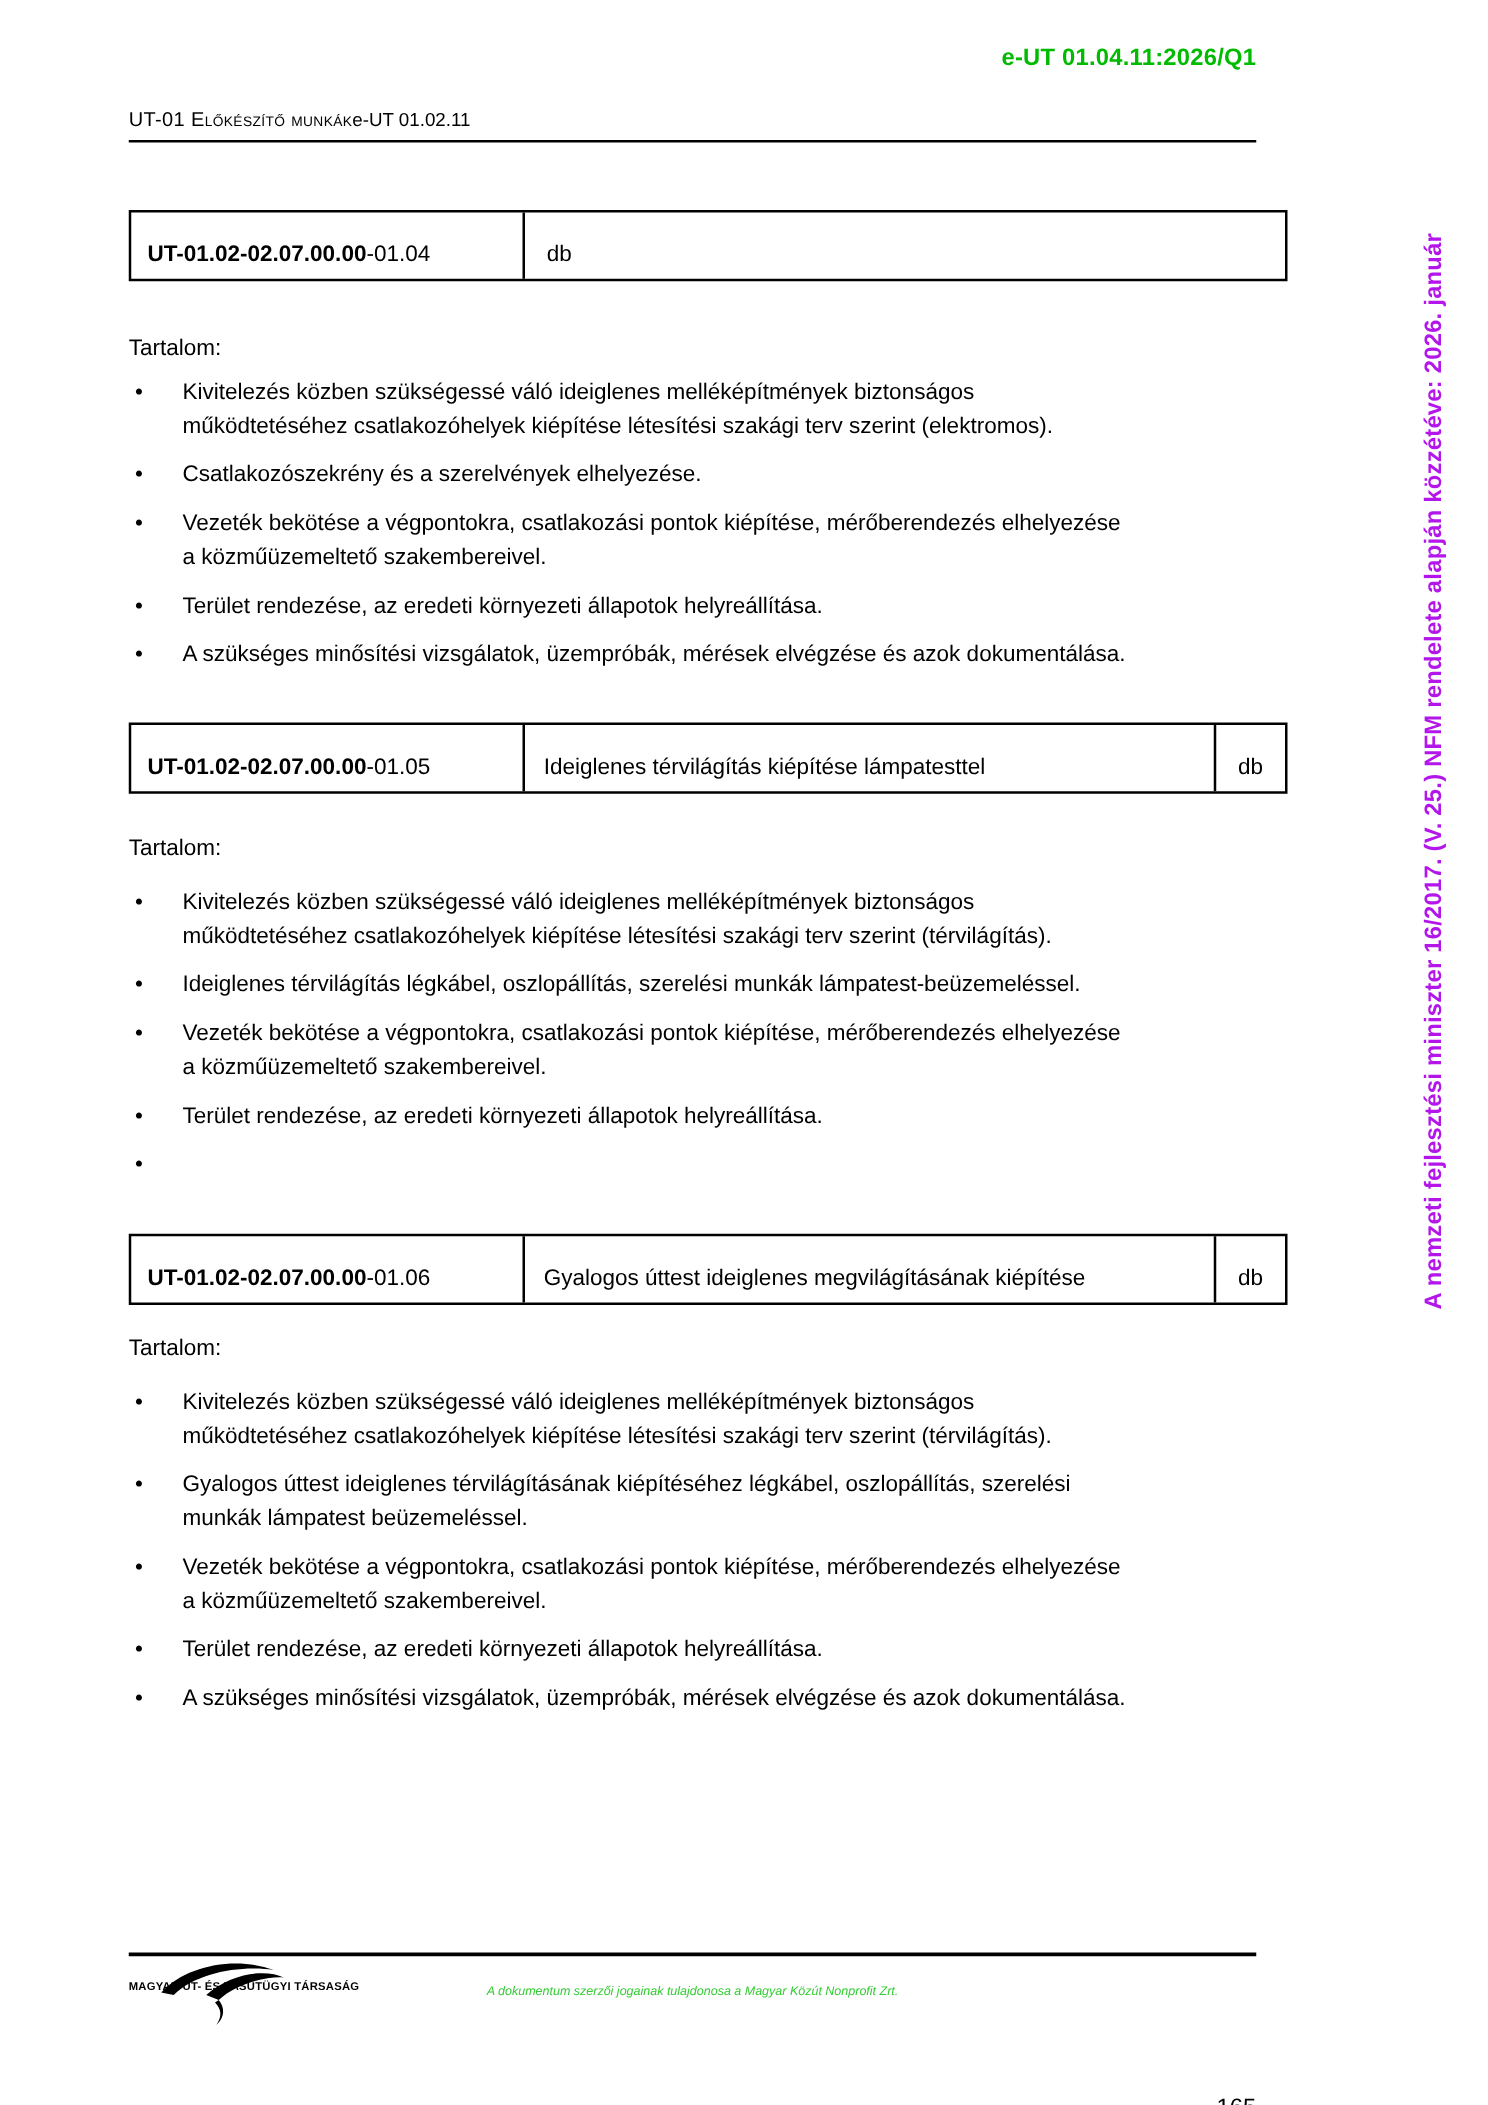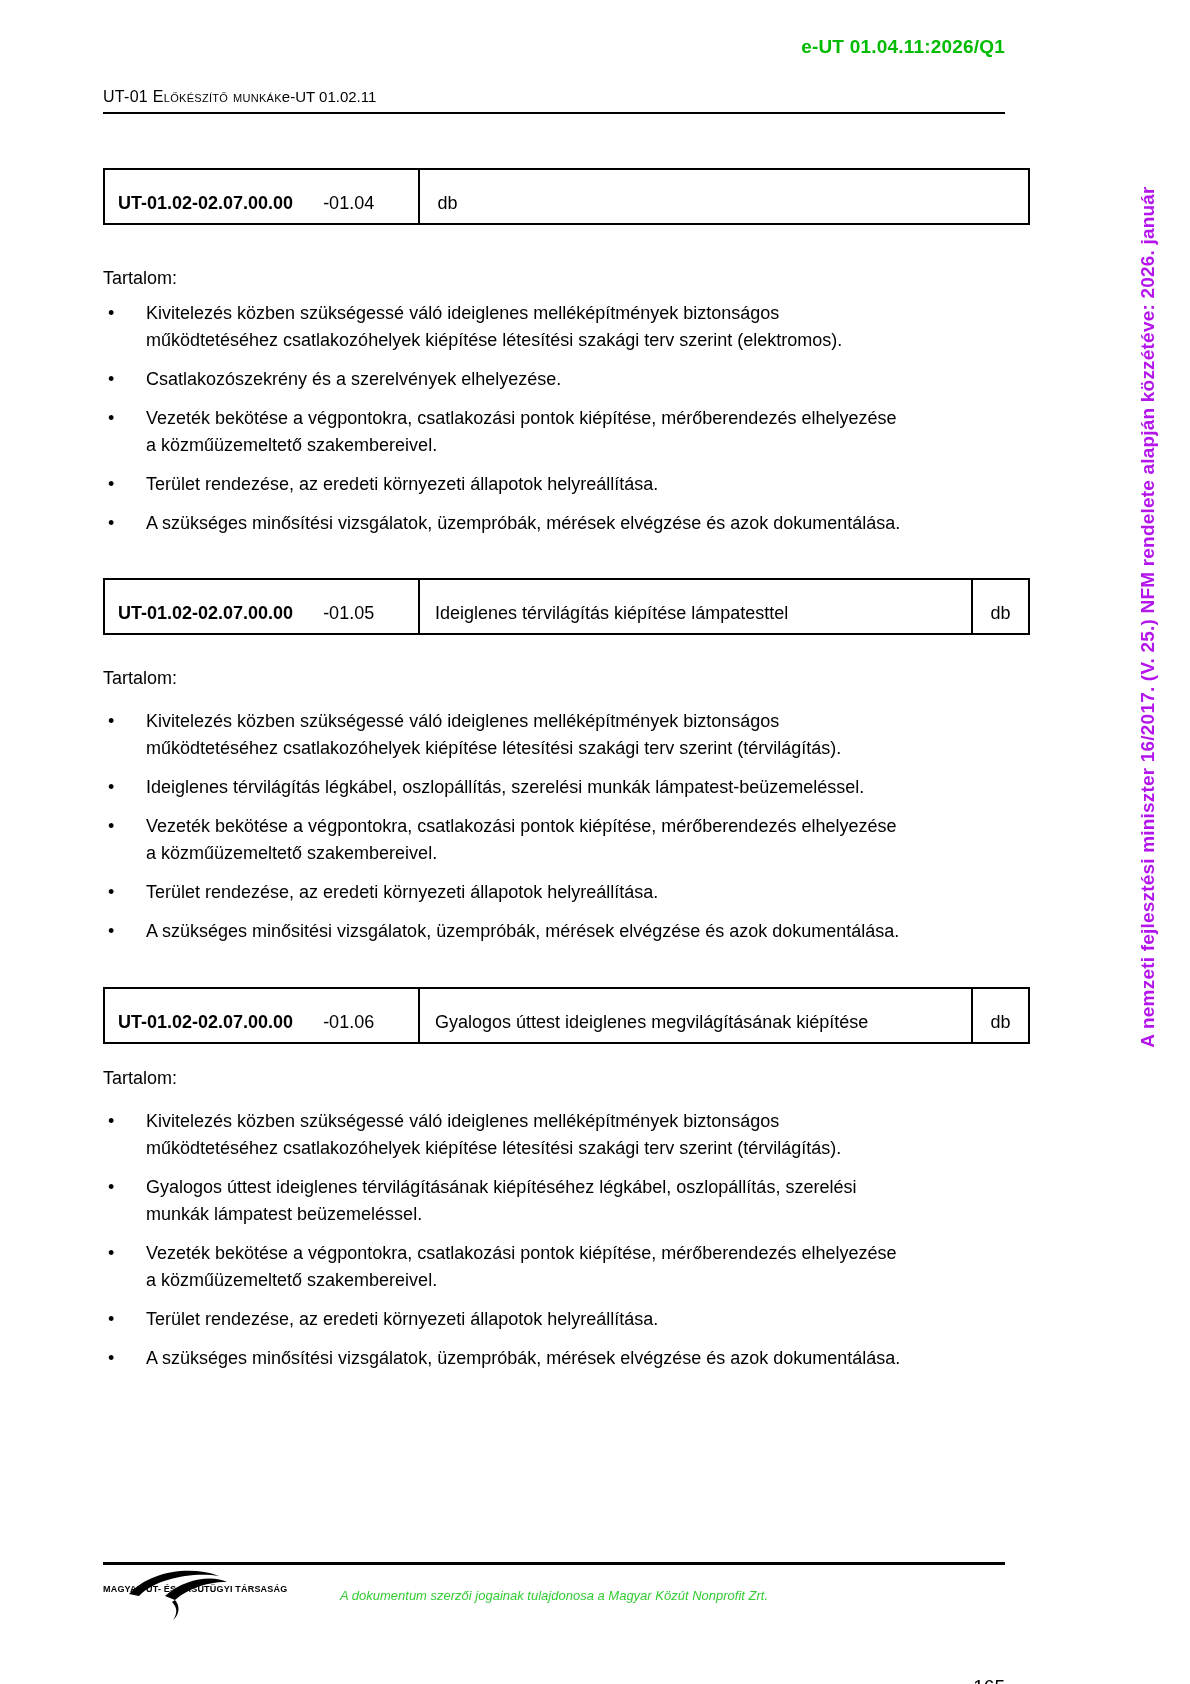--- a/index.html
+++ b/index.html
@@ -32,21 +32,20 @@
   
   .spec-box{
     position:absolute;left:103px;width:927px;height:57px;
     border:2px solid #000;box-sizing:border-box;
     display:flex;align-items:stretch;
     font-size:18px;
   }
   .spec-box .cell{
     display:flex;align-items:flex-end;box-sizing:border-box;
     padding-bottom:9px;
-    gap:30px;
   }
   .cell.code{width:315px;border-right:2px solid #000;padding-left:13px;white-space:nowrap;}
   .cell.code b{font-weight:bold;}
   .cell.desc{flex:1;border-right:2px solid #000;padding-left:15px;}
   .cell.unit{width:55px;justify-content:center;}
   
   .tartalom{
     position:absolute;left:103px;
     font-size:18px;
   }
@@ -85,21 +84,21 @@
     position:absolute;top:1568px;left:103px;width:180px;height:56px;
   }
   .logo svg{position:absolute;top:0;left:24px;}
   .logo-text{
     position:absolute;top:16px;left:0;
     font-size:9px;font-weight:bold;letter-spacing:.2px;white-space:nowrap;
   }
   .copyright{
     position:absolute;top:1588px;left:103px;width:902px;
     text-align:center;
-    font-size:13px;font-style:italic;
+    font-size:10px;font-style:italic;
     color:var(--footer-green,#33CC33);
   }
   .pagenum{
     position:absolute;top:1676px;right:185px;
     font-size:19px;
   }
 </style>
 </head>
 <body>
 
@@ -170,21 +169,20 @@
         <span class="b-dot">•</span>
         <span class="b-txt">Vezeték bekötése a végpontokra, csatlakozási pontok kiépítése, mérőberendezés elhelyezése
 a közműüzemeltető szakembereivel.</span>
       </div>
     <div class="bullet">
         <span class="b-dot">•</span>
         <span class="b-txt">Terület rendezése, az eredeti környezeti állapotok helyreállítása.</span>
       </div>
     <div class="bullet">
         <span class="b-dot">•</span>
-        <span class="b-txt">A szükséges minősitési vizsgálatok, üzempróbák, mérések elvégzése és azok dokumentálása.</span>
       </div>
   </div>
 
   <div class="spec-box" style="top:987px">
     <div class="cell code">
         <b>UT-01.02-02.07.00.00</b>
         <span>-01.06</span>
       </div>
     <div class="cell desc">Gyalogos úttest ideiglenes megvilágításának kiépítése</div>
     <div class="cell unit">db</div>

